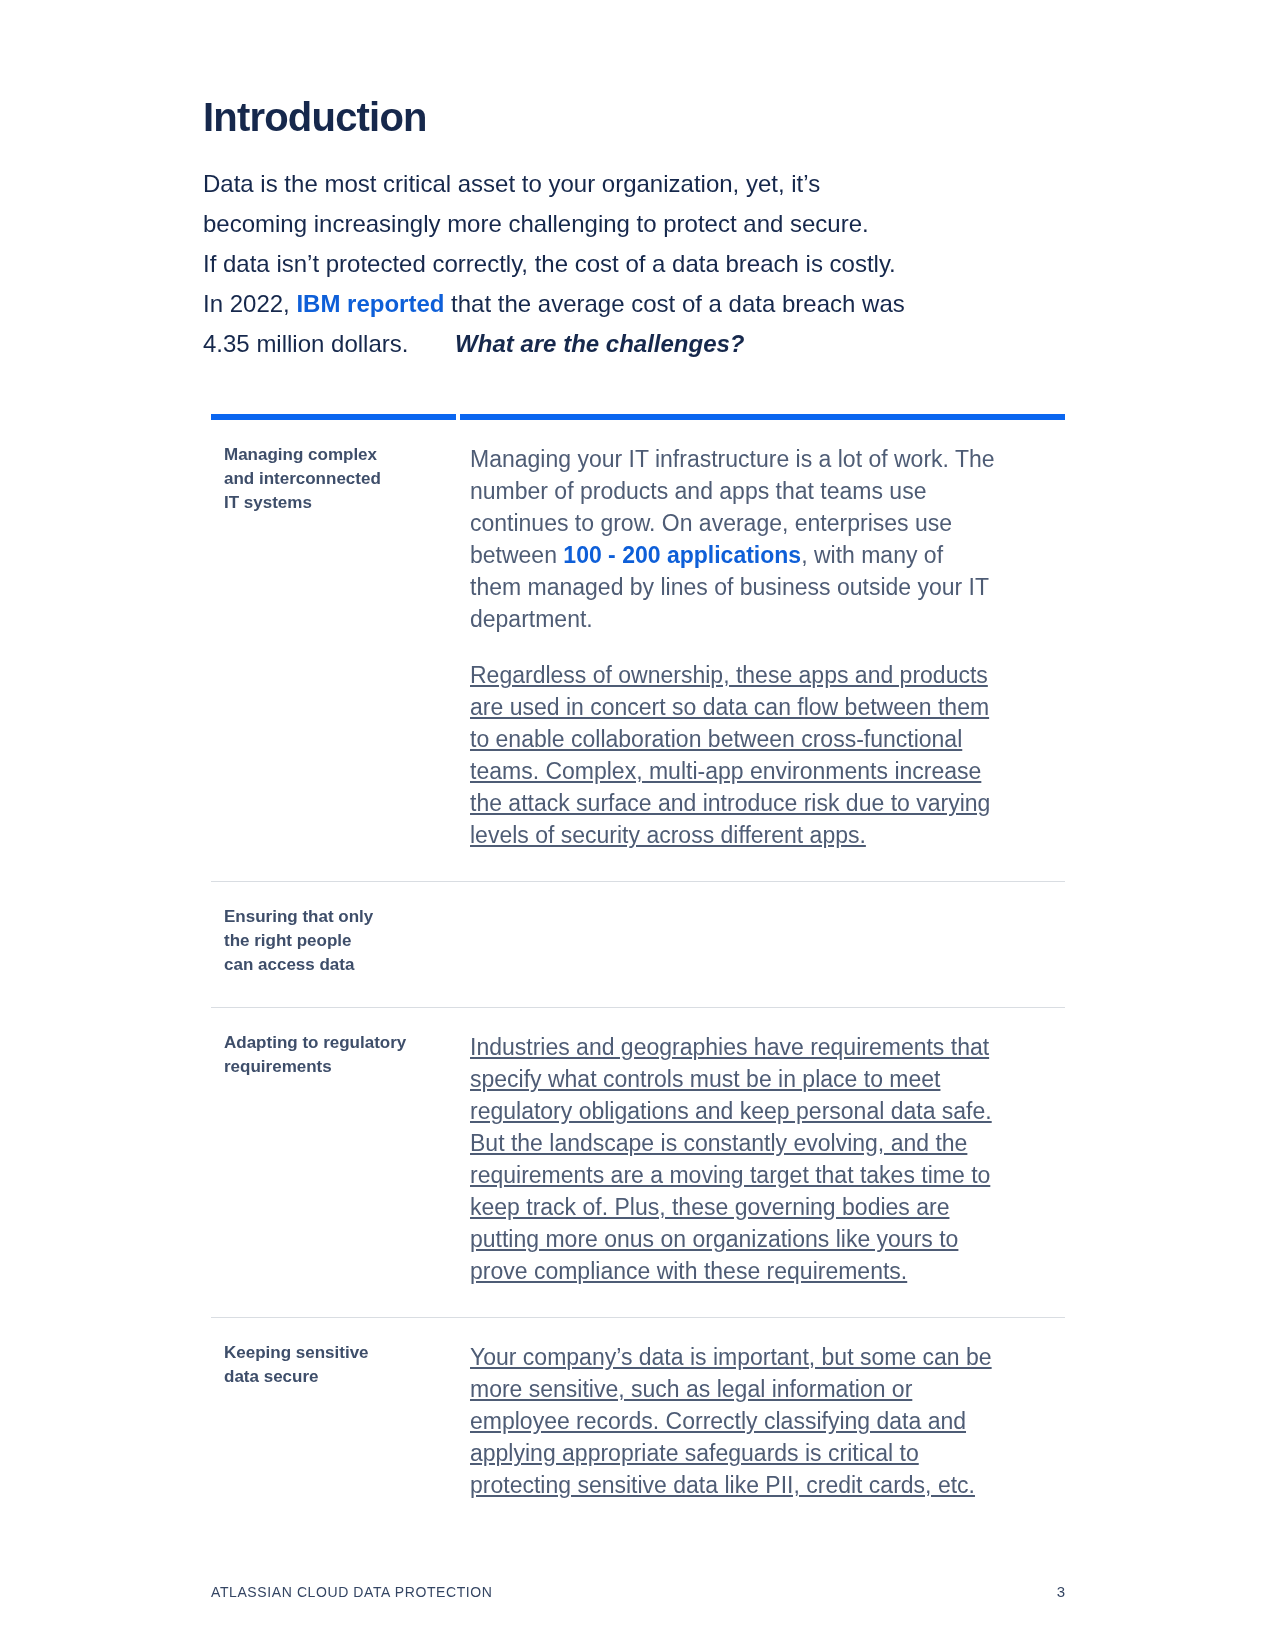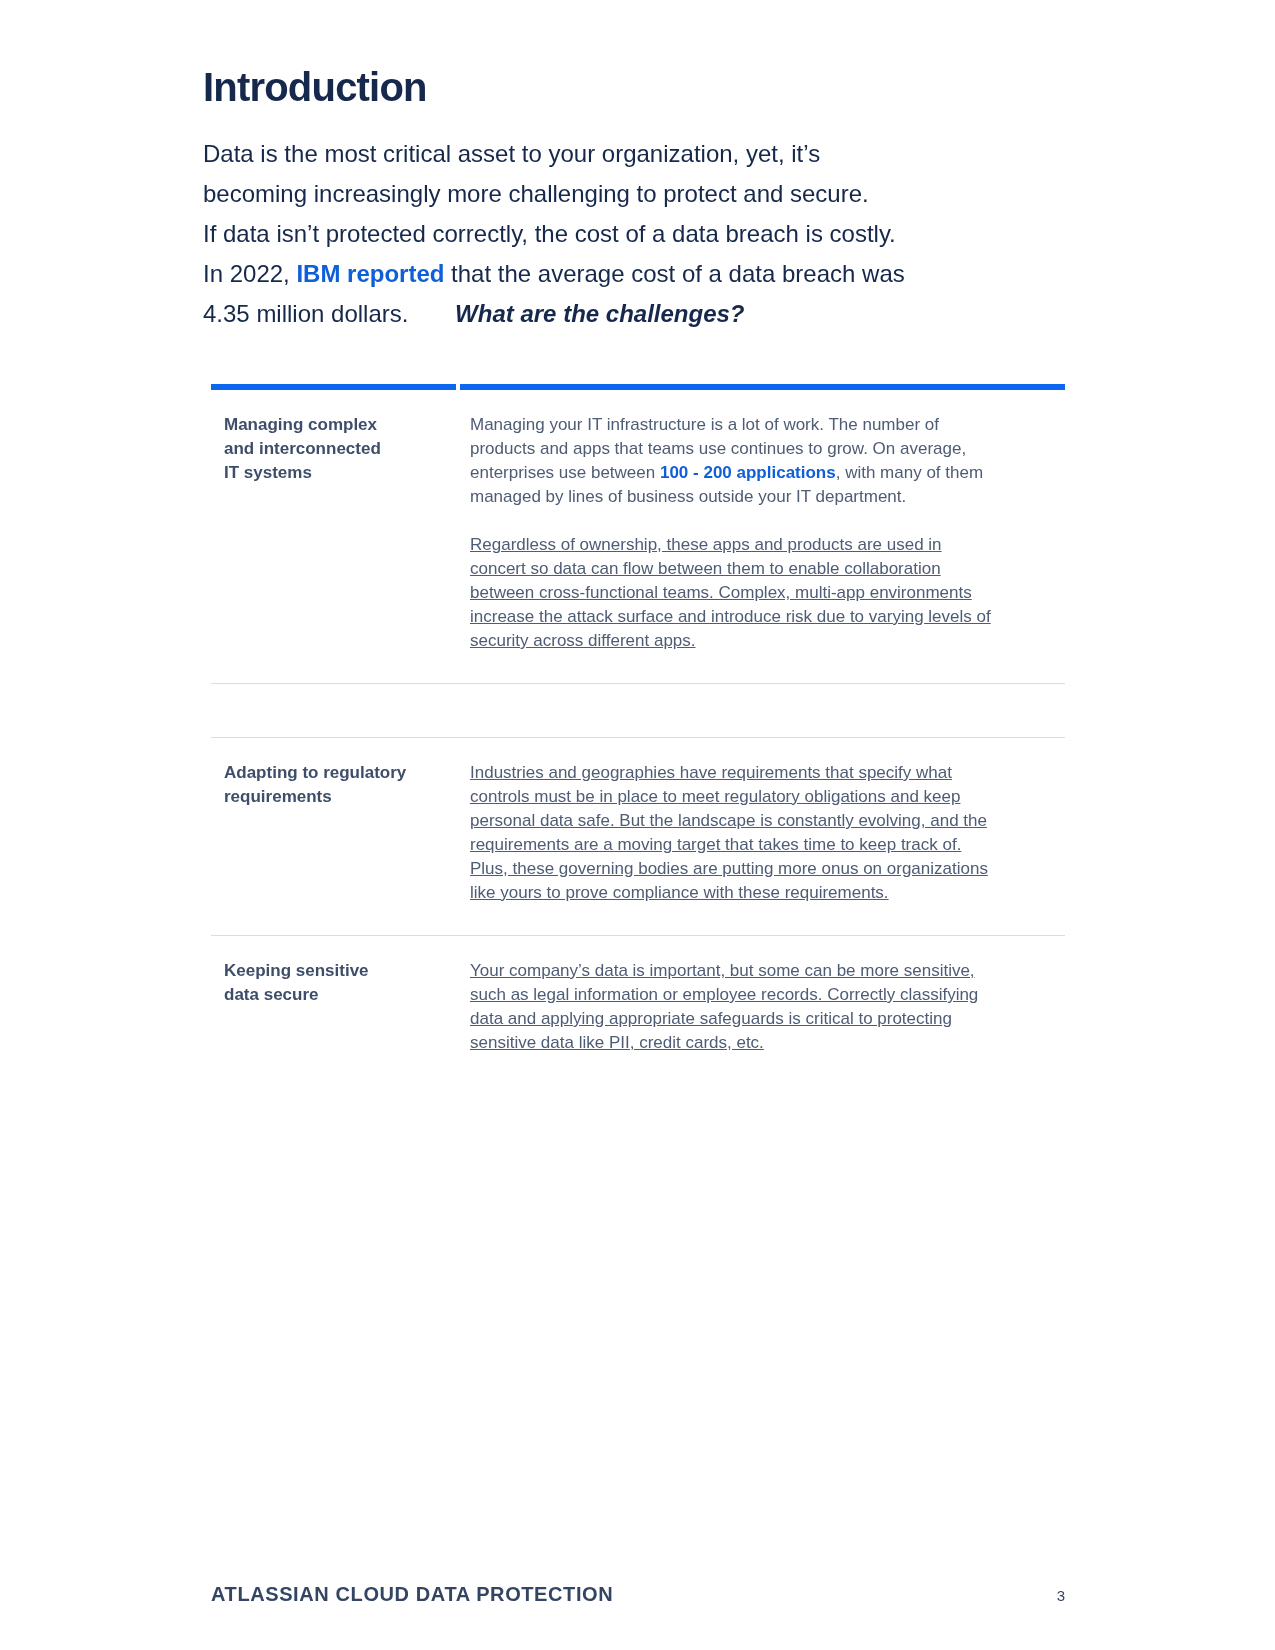--- a/index.html
+++ b/index.html
@@ -14,21 +14,21 @@
   }
   html,body{margin:0;padding:0;}
   body{
     width:1275px;height:1650px;position:relative;
     background:var(--page_bg);
     font-family:"Liberation Sans", sans-serif;
     -webkit-font-smoothing:antialiased;
   }
   .content{position:absolute;left:203px;top:0;width:880px;}
   .title{
-    margin:64px 0 0 0;
+    margin:94px 0 0 0;
     font-size:40px;line-height:46px;font-weight:700;
     letter-spacing:-0.8px;color:var(--heading_navy);
   }
   .intro{
     margin:24px 0 0 0;
     font-size:24px;line-height:40px;font-weight:400;
     color:var(--heading_navy);
     white-space:nowrap;
   }
   .intro .seg-link{white-space:nowrap;}
@@ -43,31 +43,31 @@
   .row + .row{border-top:1px solid var(--separator_gray);}
   .cell-heading{
     width:249px;flex-shrink:0;box-sizing:border-box;
     padding-left:13px;padding-right:16px;
     font-size:17px;line-height:24px;font-weight:700;
     color:var(--row_heading_slate);
   }
   .cell-body{
     flex:1;box-sizing:border-box;
     padding-left:10px;padding-right:70px;
-    font-size:17px;line-height:24px;font-weight:400;
+    font-size:23px;line-height:32px;font-weight:400;
     color:var(--body_slate);
   }
   .cell-body p{margin:0 0 24px 0;}
   .cell-body p:last-child{margin-bottom:0;text-decoration:underline;}
   .footer{
     position:absolute;left:211px;top:1583px;width:854px;
     display:flex;justify-content:space-between;align-items:baseline;
     color:var(--footer_navy);
   }
-  .footer-left{font-size:20px;font-weight:700;letter-spacing:0.6px;}
+  .footer-left{font-size:14px;font-weight:400;letter-spacing:0.6px;}
   .footer-page{font-size:15px;font-weight:500;}
 </style>
 </head>
 <body>
 
 <div class="content">
   <h1 class="title">Introduction</h1>
 
   <p class="intro">Data is the most critical asset to your organization, yet, it’s<br>becoming increasingly more challenging to protect and secure.<br>If data isn’t protected correctly, the cost of a data breach is costly.<br>In 2022, <span class="seg-link">IBM reported</span> that the average cost of a data breach was<br>4.35 million dollars. <span class="seg-bi">What are the challenges?</span></p>
 
@@ -79,20 +79,21 @@
     </div>
     <div>
         <div class="row">
     <div class="cell-heading">Managing complex<br>and interconnected<br>IT systems</div>
     <div class="cell-body">
             <p>Managing your IT infrastructure is a lot of work. The number of products and apps that teams use continues to grow. On average, enterprises use between <span class="seg-link">100 - 200 applications</span>, with many of them managed by lines of business outside your IT department.</p>
             <p>Regardless of ownership, these apps and products are used in concert so data can flow between them to enable collaboration between cross-functional teams. Complex, multi-app environments increase the attack surface and introduce risk due to varying levels of security across different apps.</p>
           </div>
   </div>
         <div class="row">
+    <div class="cell-heading">Ensuring that only<br>the right people<br>can access data</div>
   </div>
         <div class="row">
     <div class="cell-heading">Adapting to regulatory<br>requirements</div>
     <div class="cell-body">
             <p>Industries and geographies have requirements that specify what controls must be in place to meet regulatory obligations and keep personal data safe. But the landscape is constantly evolving, and the requirements are a moving target that takes time to keep track of. Plus, these governing bodies are putting more onus on organizations like yours to prove compliance with these requirements.</p>
           </div>
   </div>
         <div class="row">
     <div class="cell-heading">Keeping sensitive<br>data secure</div>
     <div class="cell-body">

